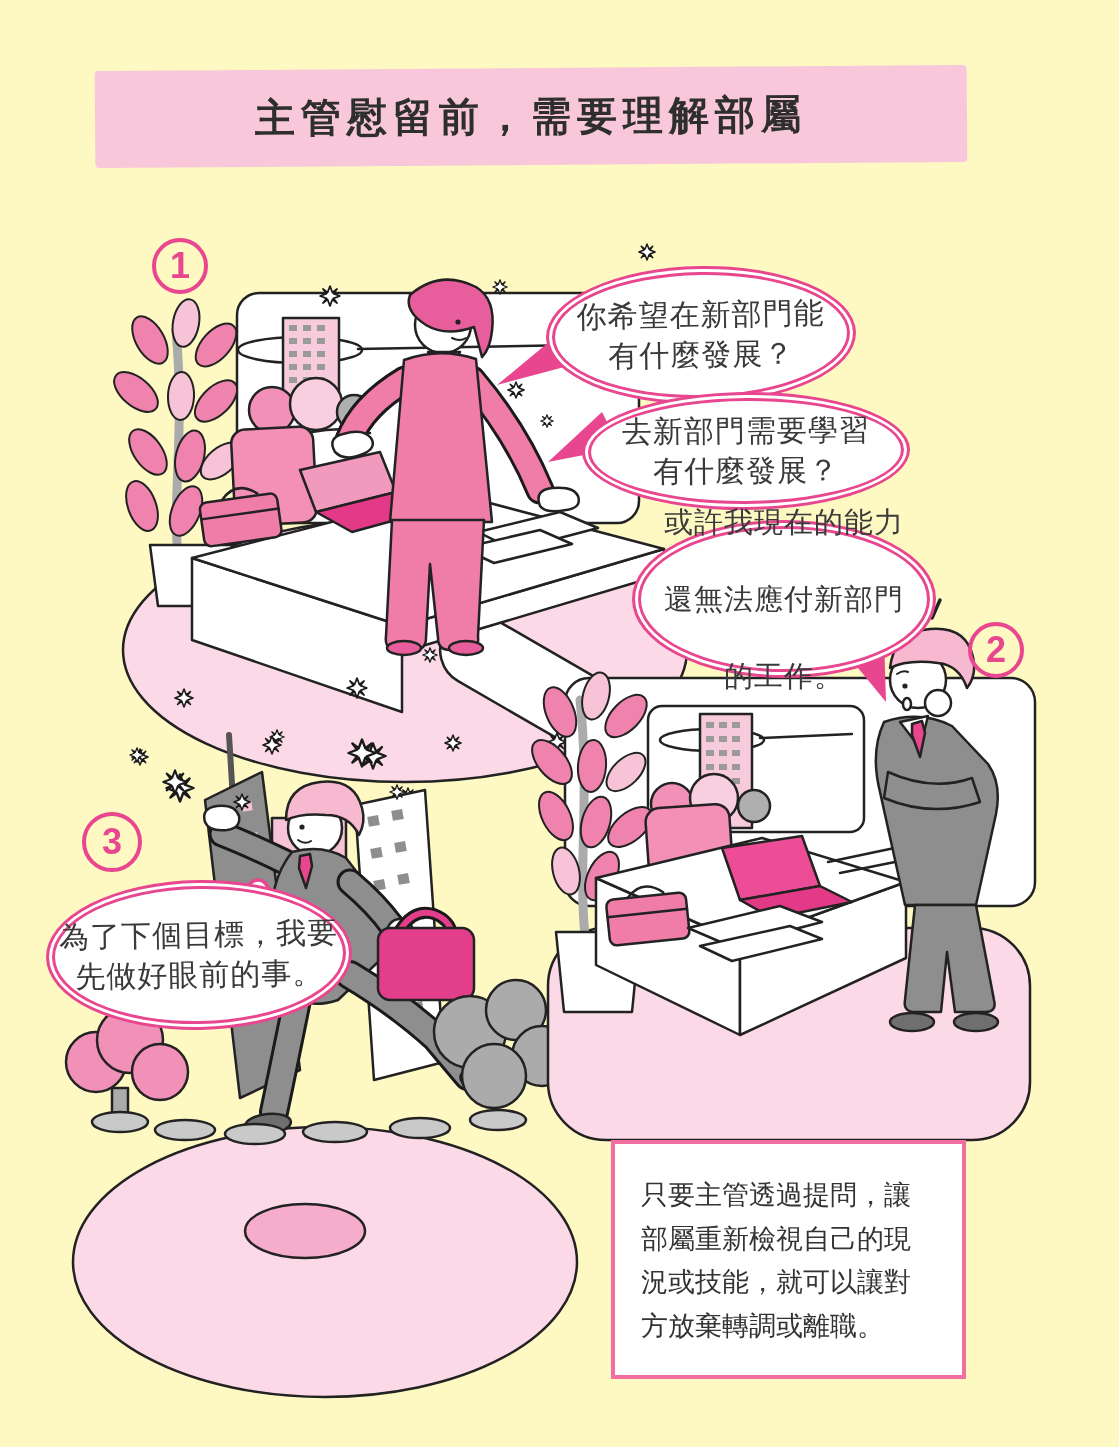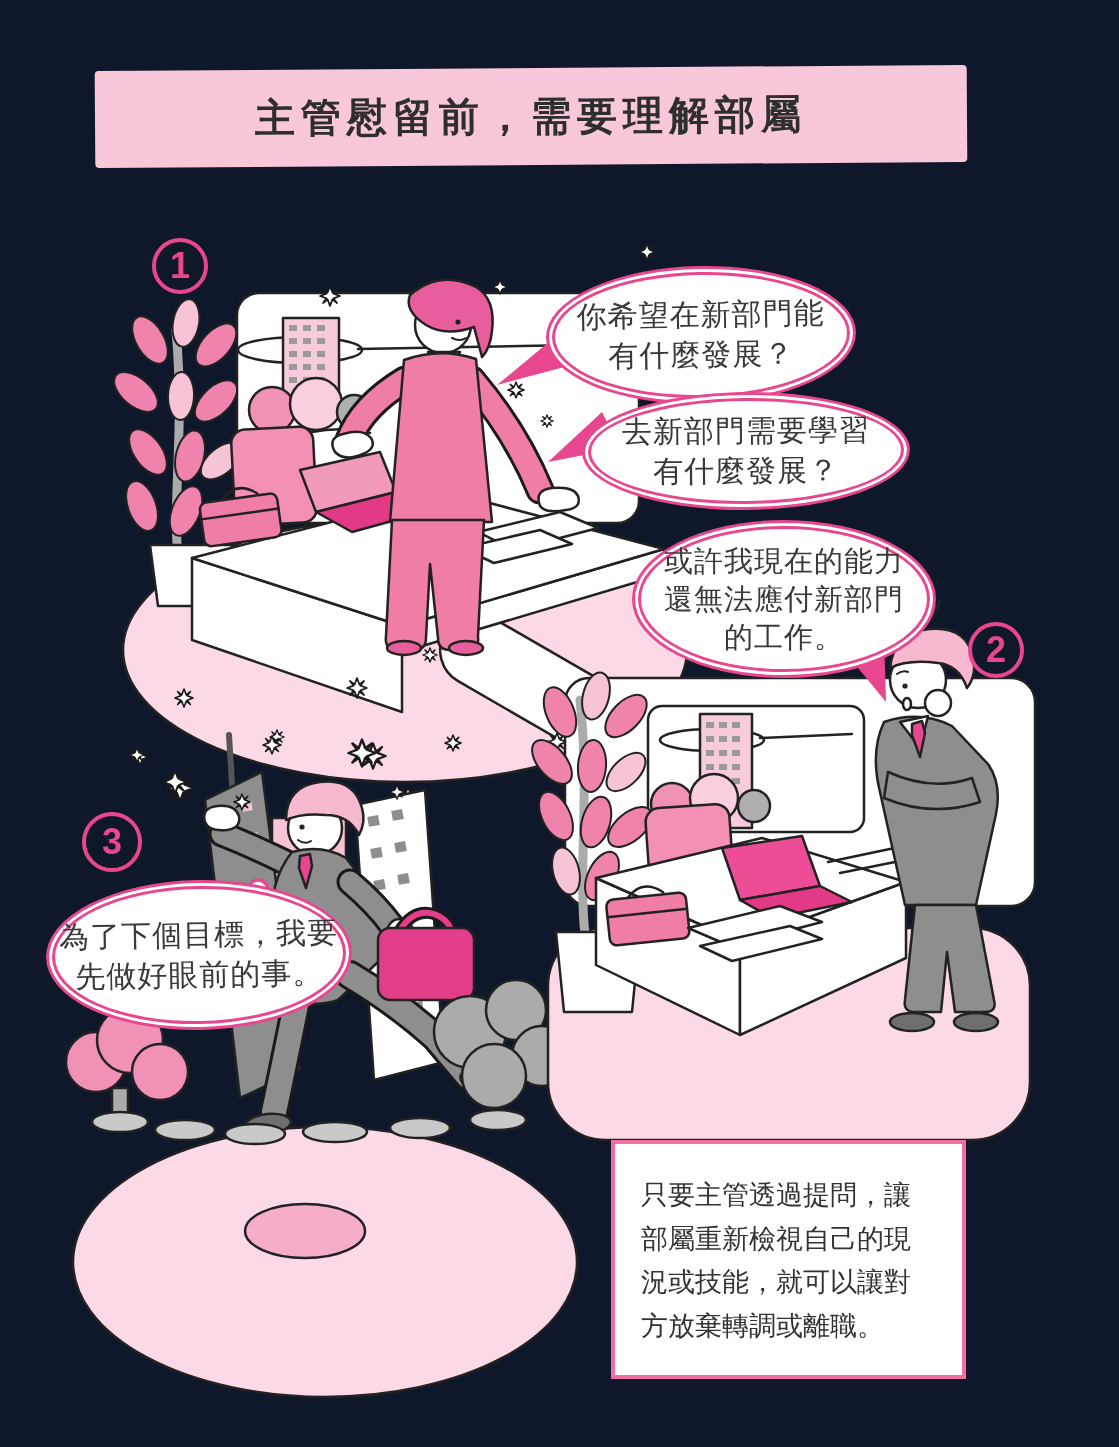--- a/index.html
+++ b/index.html
@@ -1,17 +1,17 @@
 <!DOCTYPE html>
 <html><head>
 <meta charset="utf-8">
 <style>
   html,body{margin:0;padding:0;background:#fff;}
   .canvas{
-    position:relative;width:1119px;height:1447px;overflow:hidden;background:#0f172a;
+    position:relative;width:1119px;height:1447px;overflow:hidden;background:#fef9c3;
     font-family:"Liberation Serif","DejaVu Serif",serif;color:#333;
   }
   .art{position:absolute;inset:0;}
   
   .title-banner{
     position:absolute;left:95px;top:68px;width:872px;height:97px;
     background:#f8c8da;display:flex;align-items:center;justify-content:center;
     transform:rotate(-0.4deg);border-radius:4px;
   }
   .title-banner span{
@@ -31,21 +31,21 @@
   
   .bubble{
     position:absolute;background:#fff;border:3px solid #e8478f;border-radius:50%;
     box-shadow:0 0 0 3px #ffffff,0 0 0 6px #e8478f;
     display:flex;flex-direction:column;align-items:center;justify-content:center;
     text-align:center;box-sizing:border-box;
   }
   .bubble span{display:block;font-size:30px;line-height:1.32;letter-spacing:1px;color:#3a3a3a;white-space:nowrap;}
   .bubble-1{left:552px;top:272px;width:298px;height:126px;transform:rotate(-1deg);}
   .bubble-2{left:588px;top:398px;width:316px;height:106px;transform:rotate(-0.5deg);}
-  .bubble-3{left:638px;top:526px;width:292px;height:146px;}
+  .bubble-3{left:638px;top:526px;width:292px;height:146px;gap:39px;}
   .bubble-3 span{font-size:29px;}
   .bubble-4{left:52px;top:886px;width:294px;height:138px;transform:rotate(-1deg);}
   
   .caption-box{
     position:absolute;left:611px;top:1140px;width:355px;min-height:200px;
     background:#fff;border:4px solid #f06fa0;box-sizing:border-box;
     padding:30px 32px 26px 26px;
   }
   .caption-box p{margin:0;font-size:27px;line-height:1.62;color:#333;letter-spacing:0;}
 </style>

